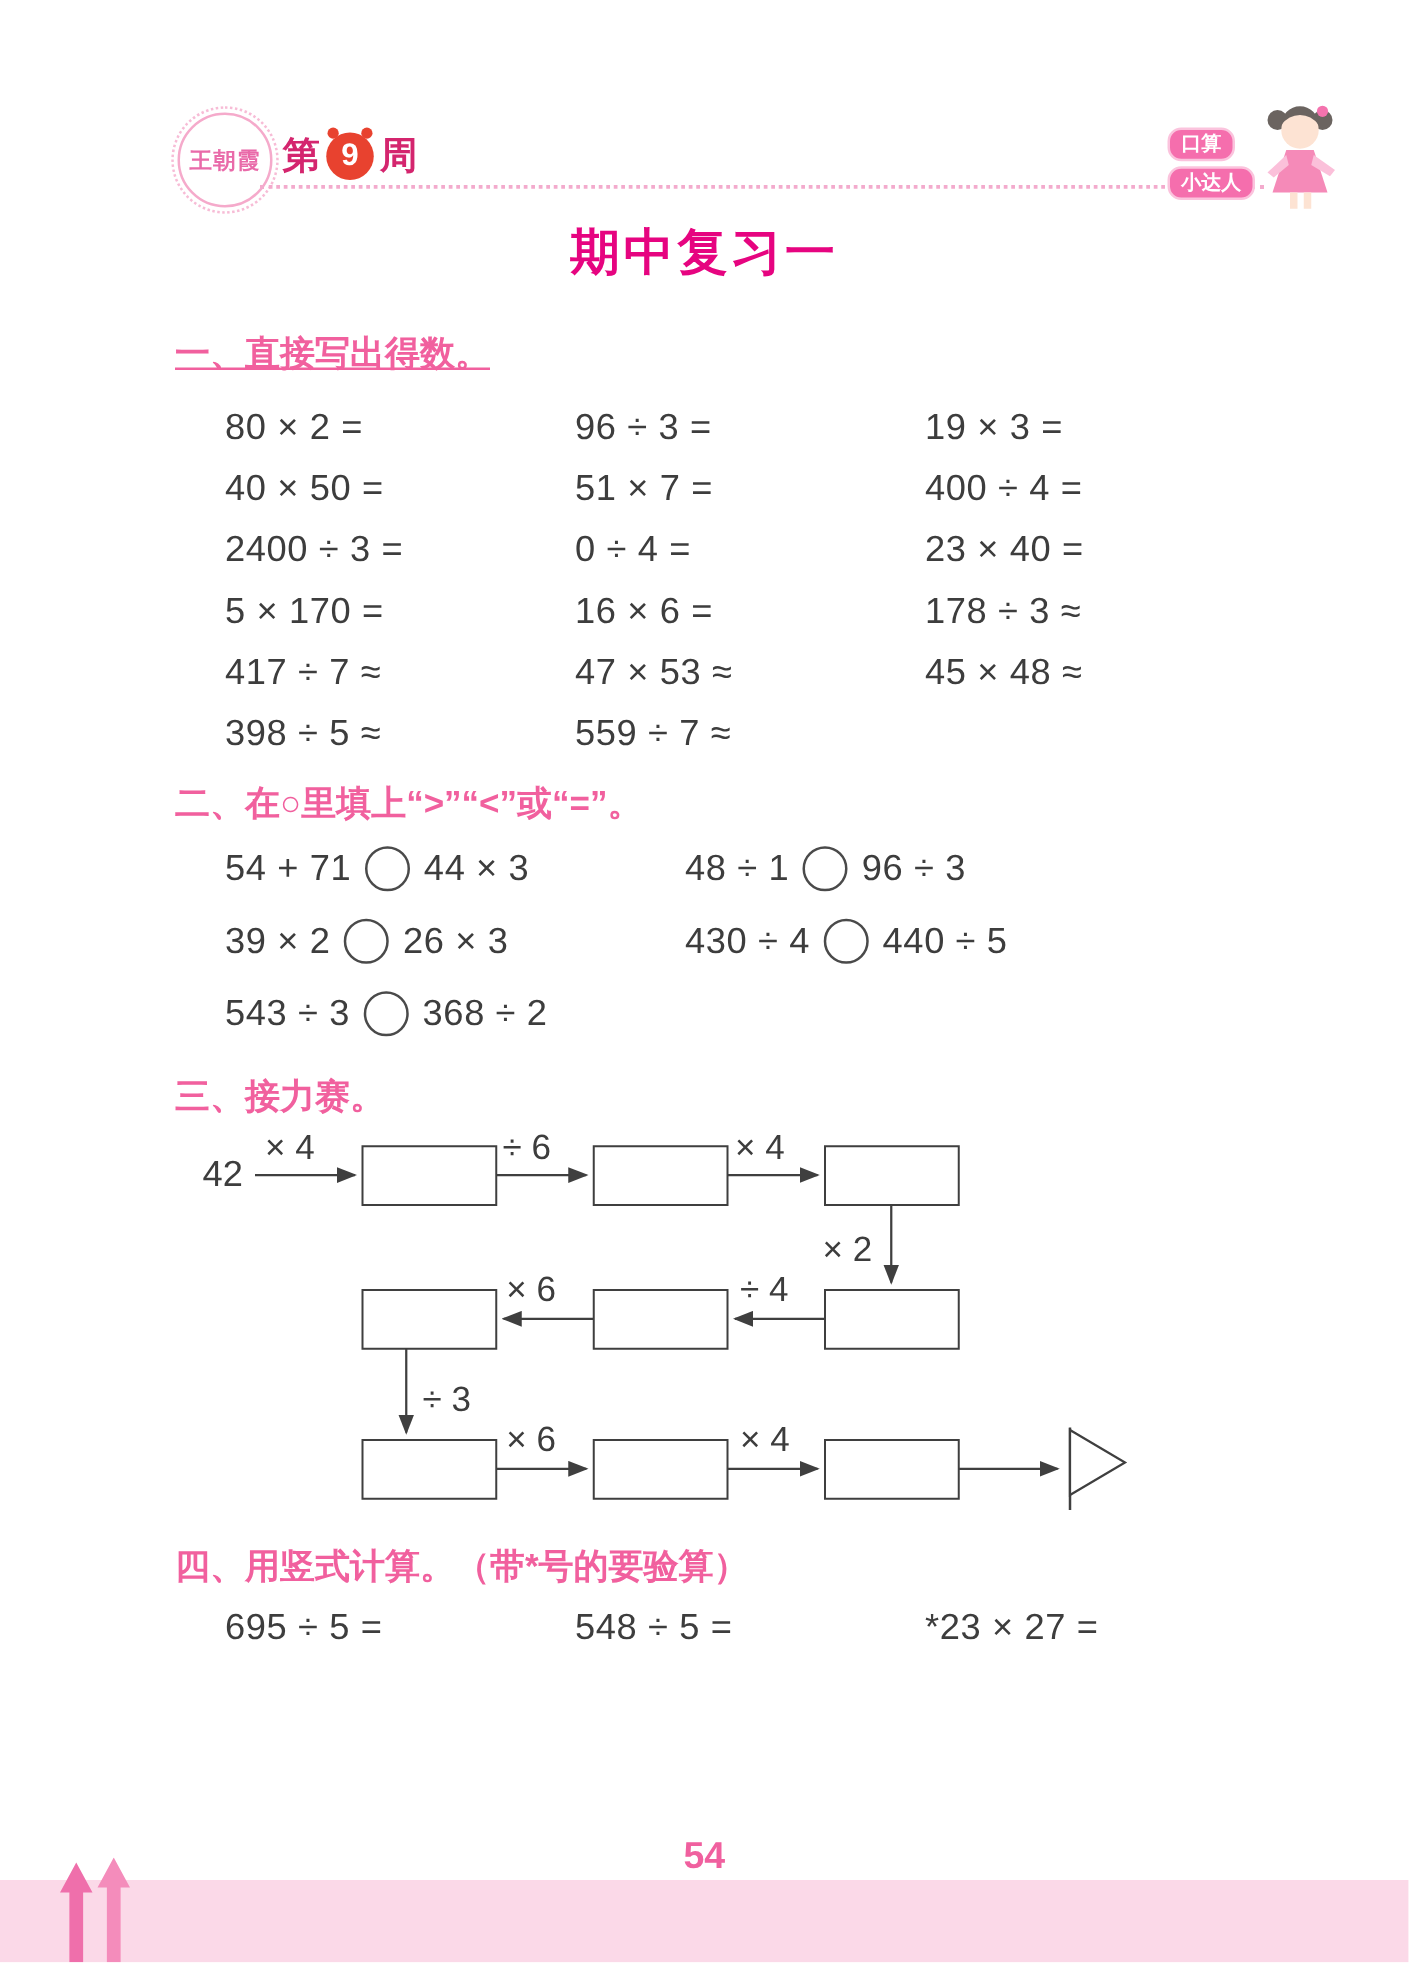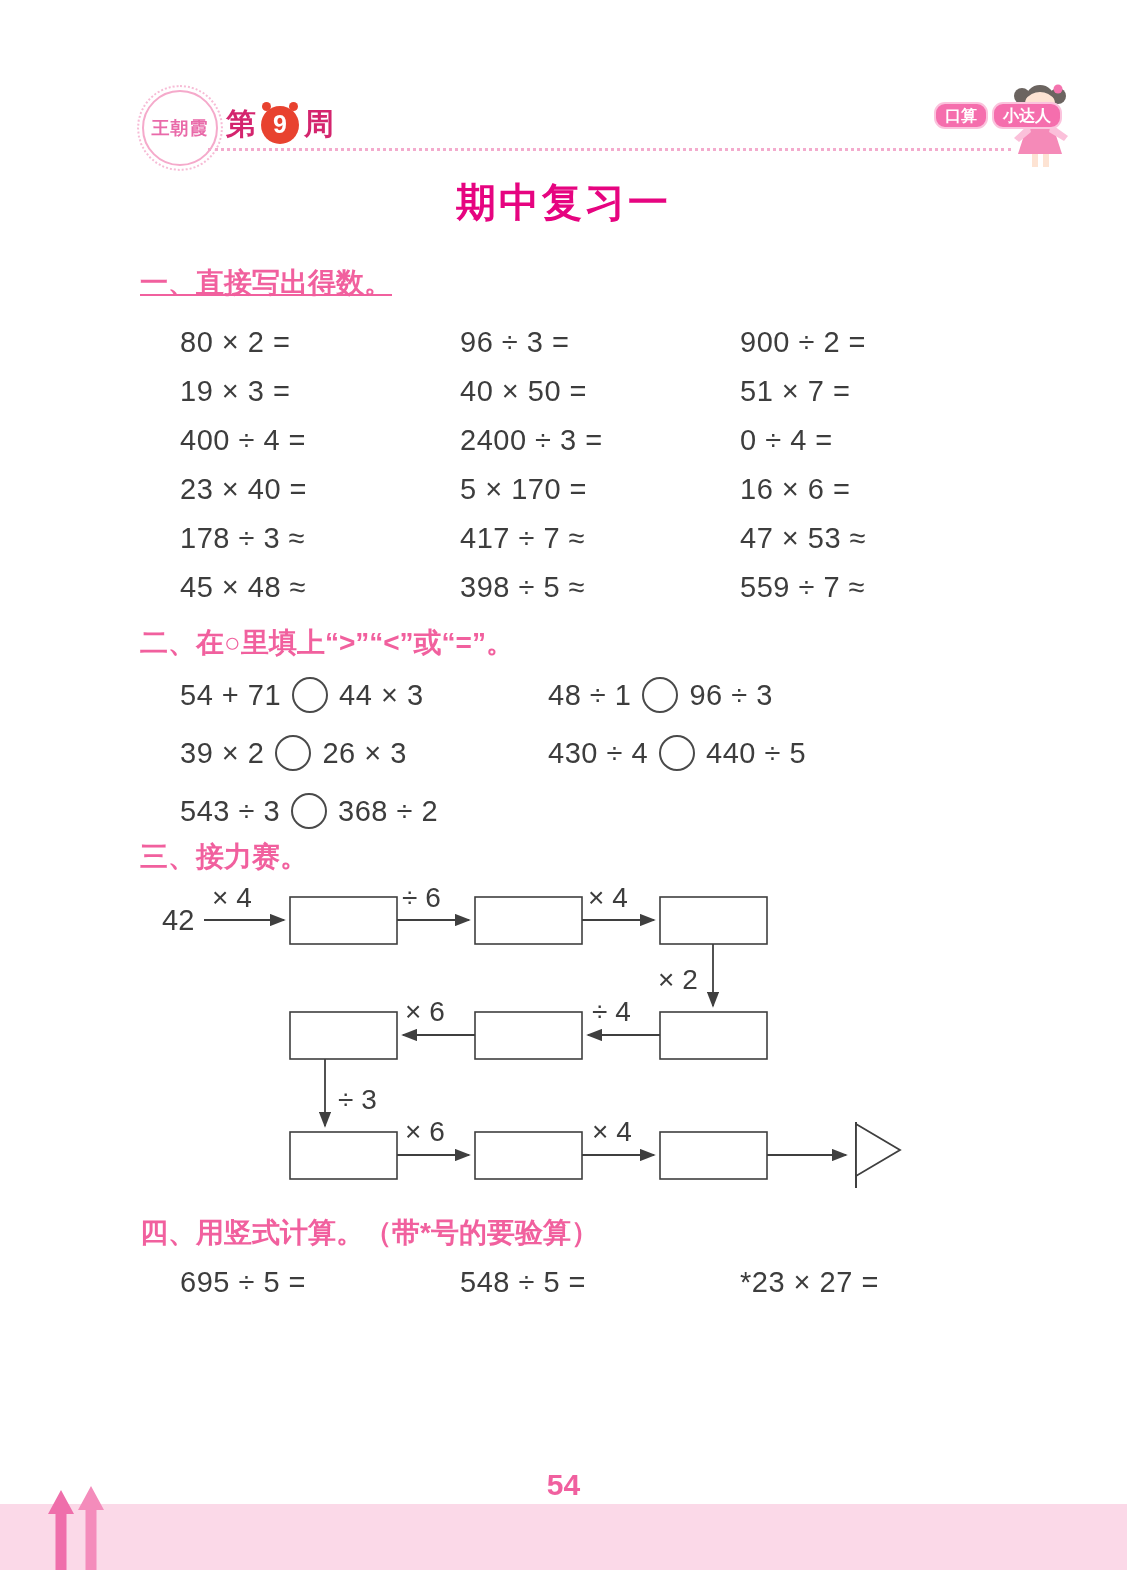--- a/index.html
+++ b/index.html
@@ -29,38 +29,38 @@
   .clock::before,.clock::after {
     content:""; position:absolute; top:-4px; width:9px; height:9px;
     background:#e8422f; border-radius:50%;
   }
   .clock::before { left:1px; } .clock::after { right:1px; }
   .dotline {
     position:absolute; left:208px; right:116px; top:148px;
     border-top:3px dotted #f3abcd;
   }
   .badges {
-    position:absolute; left:934px; top:102px; display:flex; 
+    position:absolute; left:934px; top:102px; display:flex; flex-direction:column;
     gap:4px; align-items:flex-start; z-index:2;
   }
   .badge {
     background:#f56ead; color:#fff; font-weight:bold; font-size:16px;
     padding:2px 9px; border-radius:11px; border:2px solid #fbc3dd; line-height:19px;
   }
   .mascot { position:absolute; left:1000px; top:78px; width:84px; height:92px; }
 
   
   .main { position:absolute; top:176px; left:0; width:100%; }
   .title {
     text-align:center; font-size:40px; line-height:52px; font-weight:bold;
     color:#e60480; letter-spacing:3px;
   }
   .section { padding-left:140px; padding-right:80px; }
   .heading { font-size:28px; line-height:34px; font-weight:bold; color:#f1609e; }
-  .h1m { margin-top:38px;text-decoration:underline; } .h2m { margin-top:14px; } .h3m { margin-top:0; } .h4m { margin-top:4px; }
+  .h1m { margin-top:38px;text-decoration:underline; } .h2m { margin-top:14px; } .h3m { margin-top:20px; } .h4m { margin-top:4px; }
 
   .grid3 {
     display:grid; grid-template-columns:280px 280px 1fr;
     padding-left:40px; margin-top:18px; font-size:29px; line-height:49px;
     letter-spacing:0.5px;
   }
   .grid3.single { margin-top:10px; line-height:44px; }
 
   .grid2 {
     display:grid; grid-template-columns:368px 1fr;
@@ -125,21 +125,20 @@
 
   <div class="main">
 
     <div class="title">期中复习一</div>
 
     <div class="section">
       <div class="heading h1m">一、直接写出得数。</div>
       <div class="grid3">
         <span>80 × 2 =</span>
         <span>96 ÷ 3 =</span>
-        <span>900 ÷ 2 =</span>
         <span>19 × 3 =</span>
         <span>40 × 50 =</span>
         <span>51 × 7 =</span>
         <span>400 ÷ 4 =</span>
         <span>2400 ÷ 3 =</span>
         <span>0 ÷ 4 =</span>
         <span>23 × 40 =</span>
         <span>5 × 170 =</span>
         <span>16 × 6 =</span>
         <span>178 ÷ 3 ≈</span>

